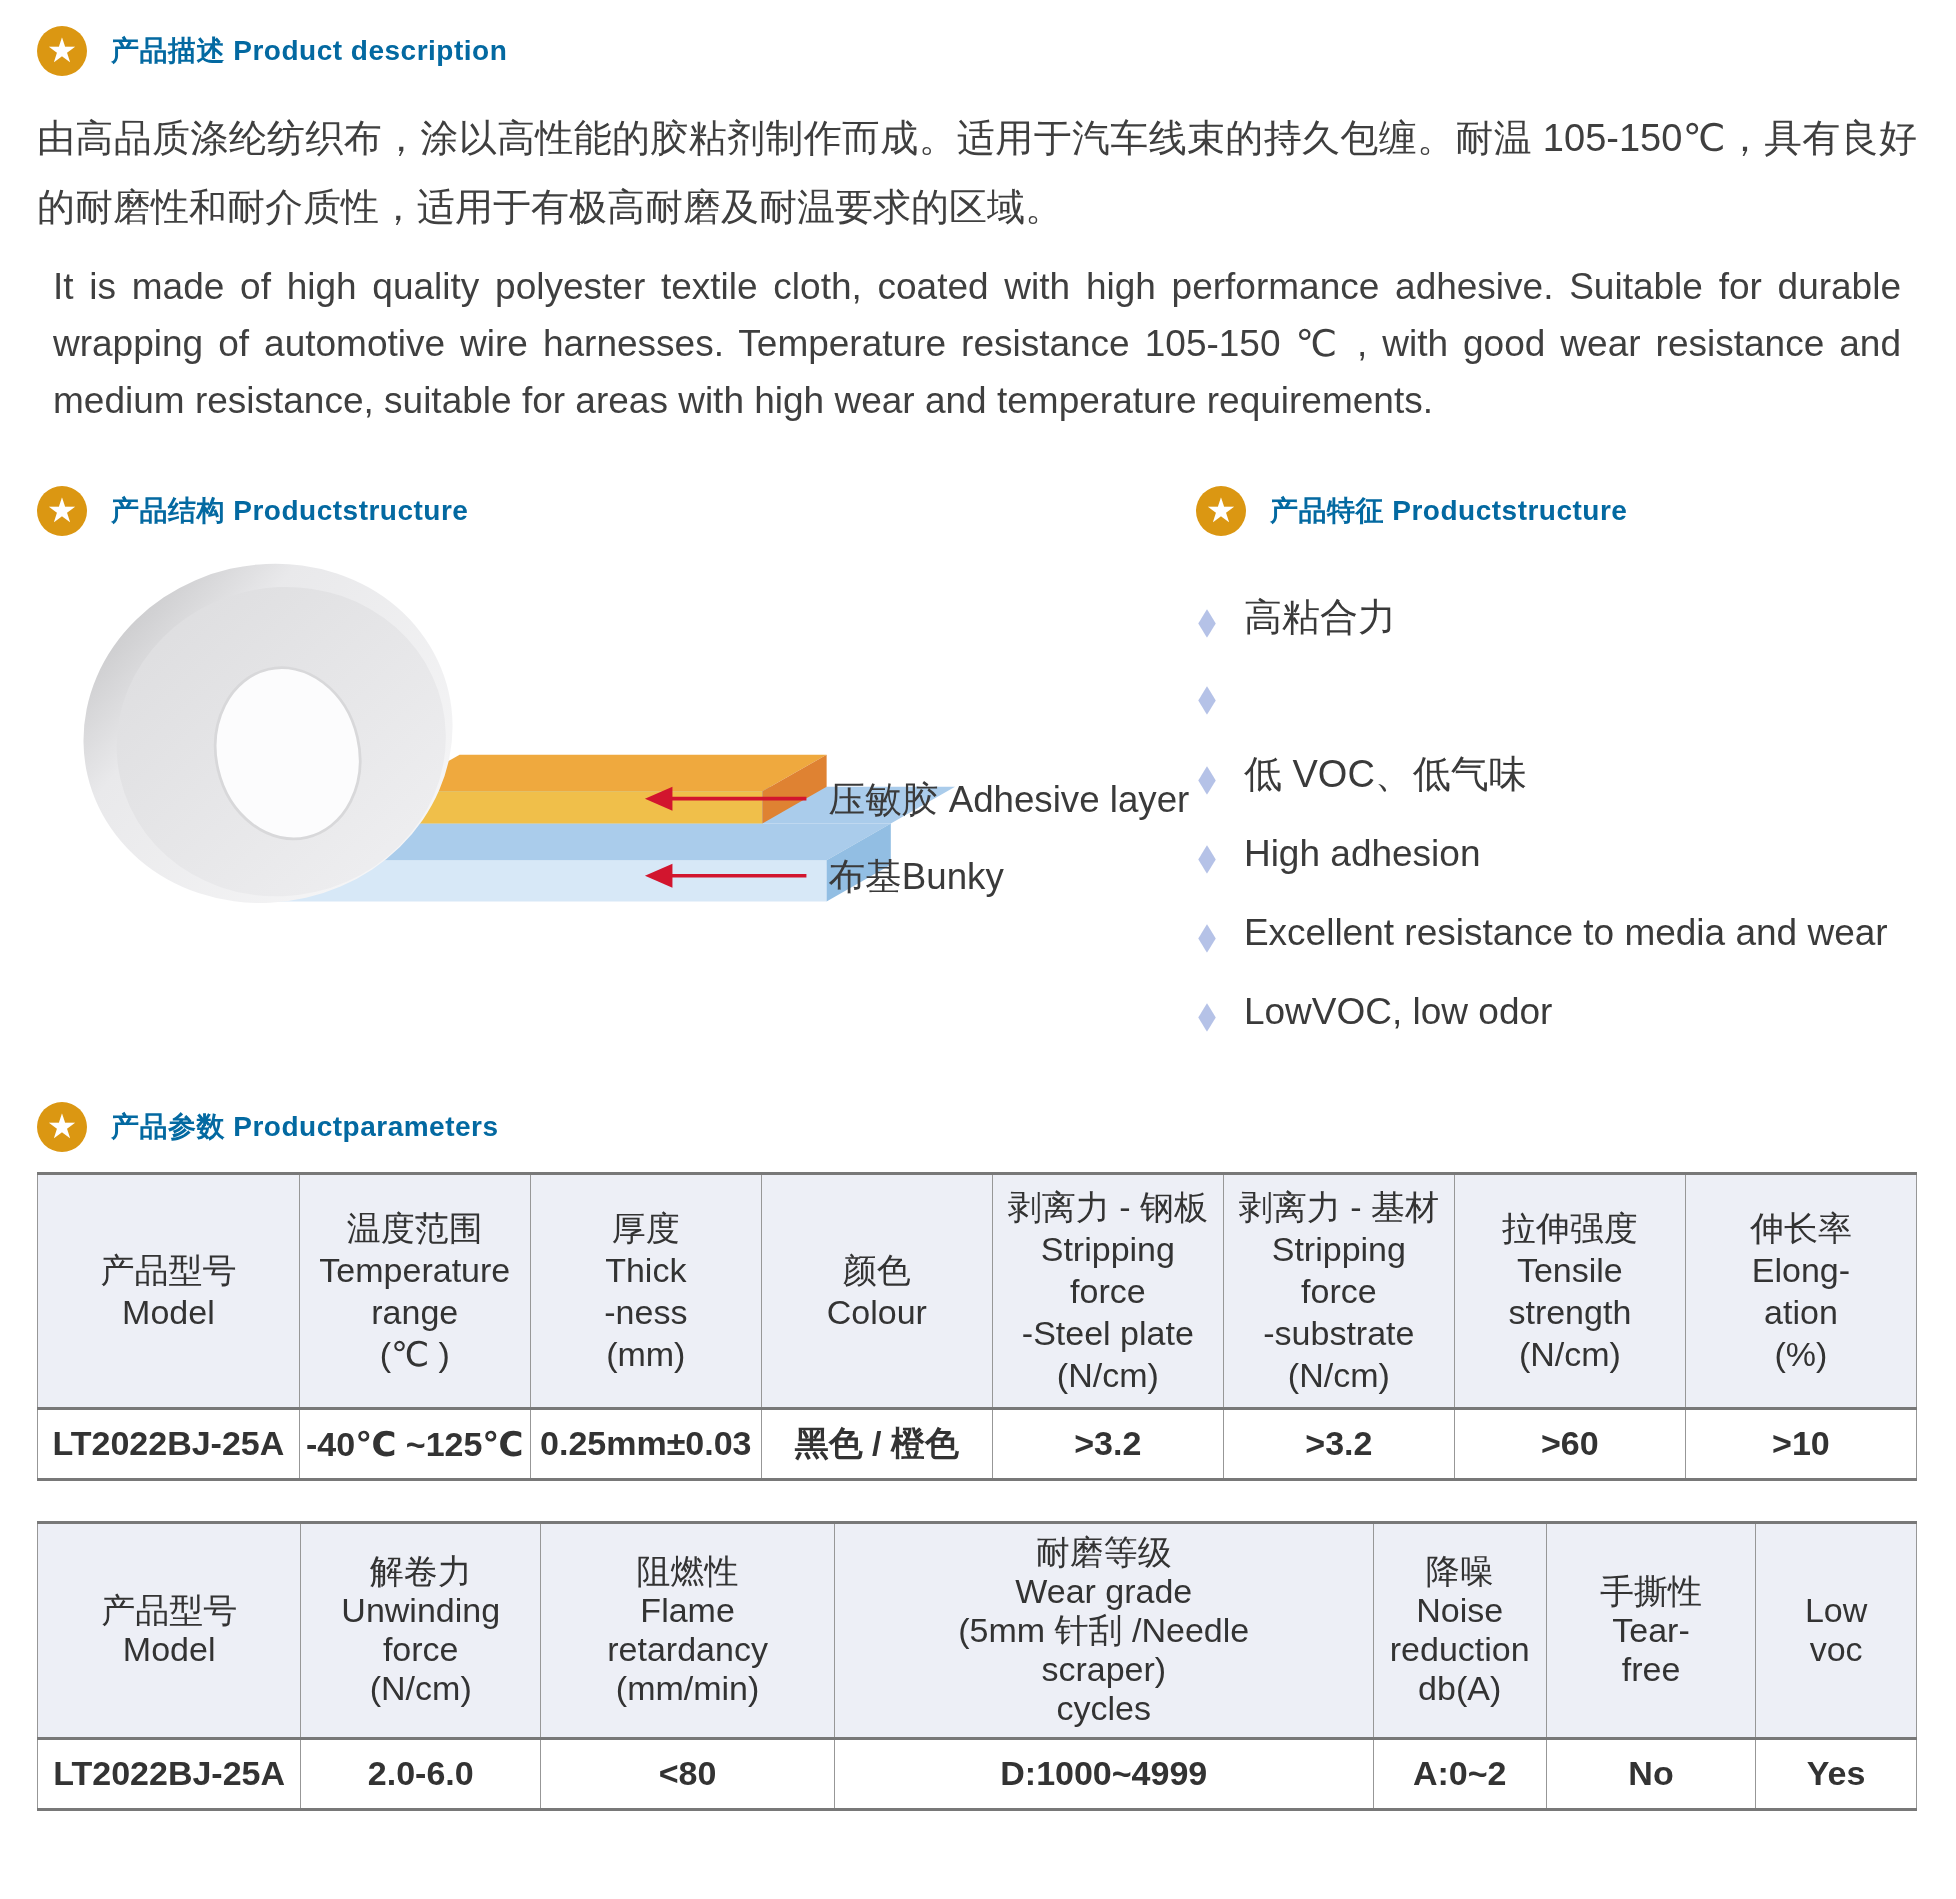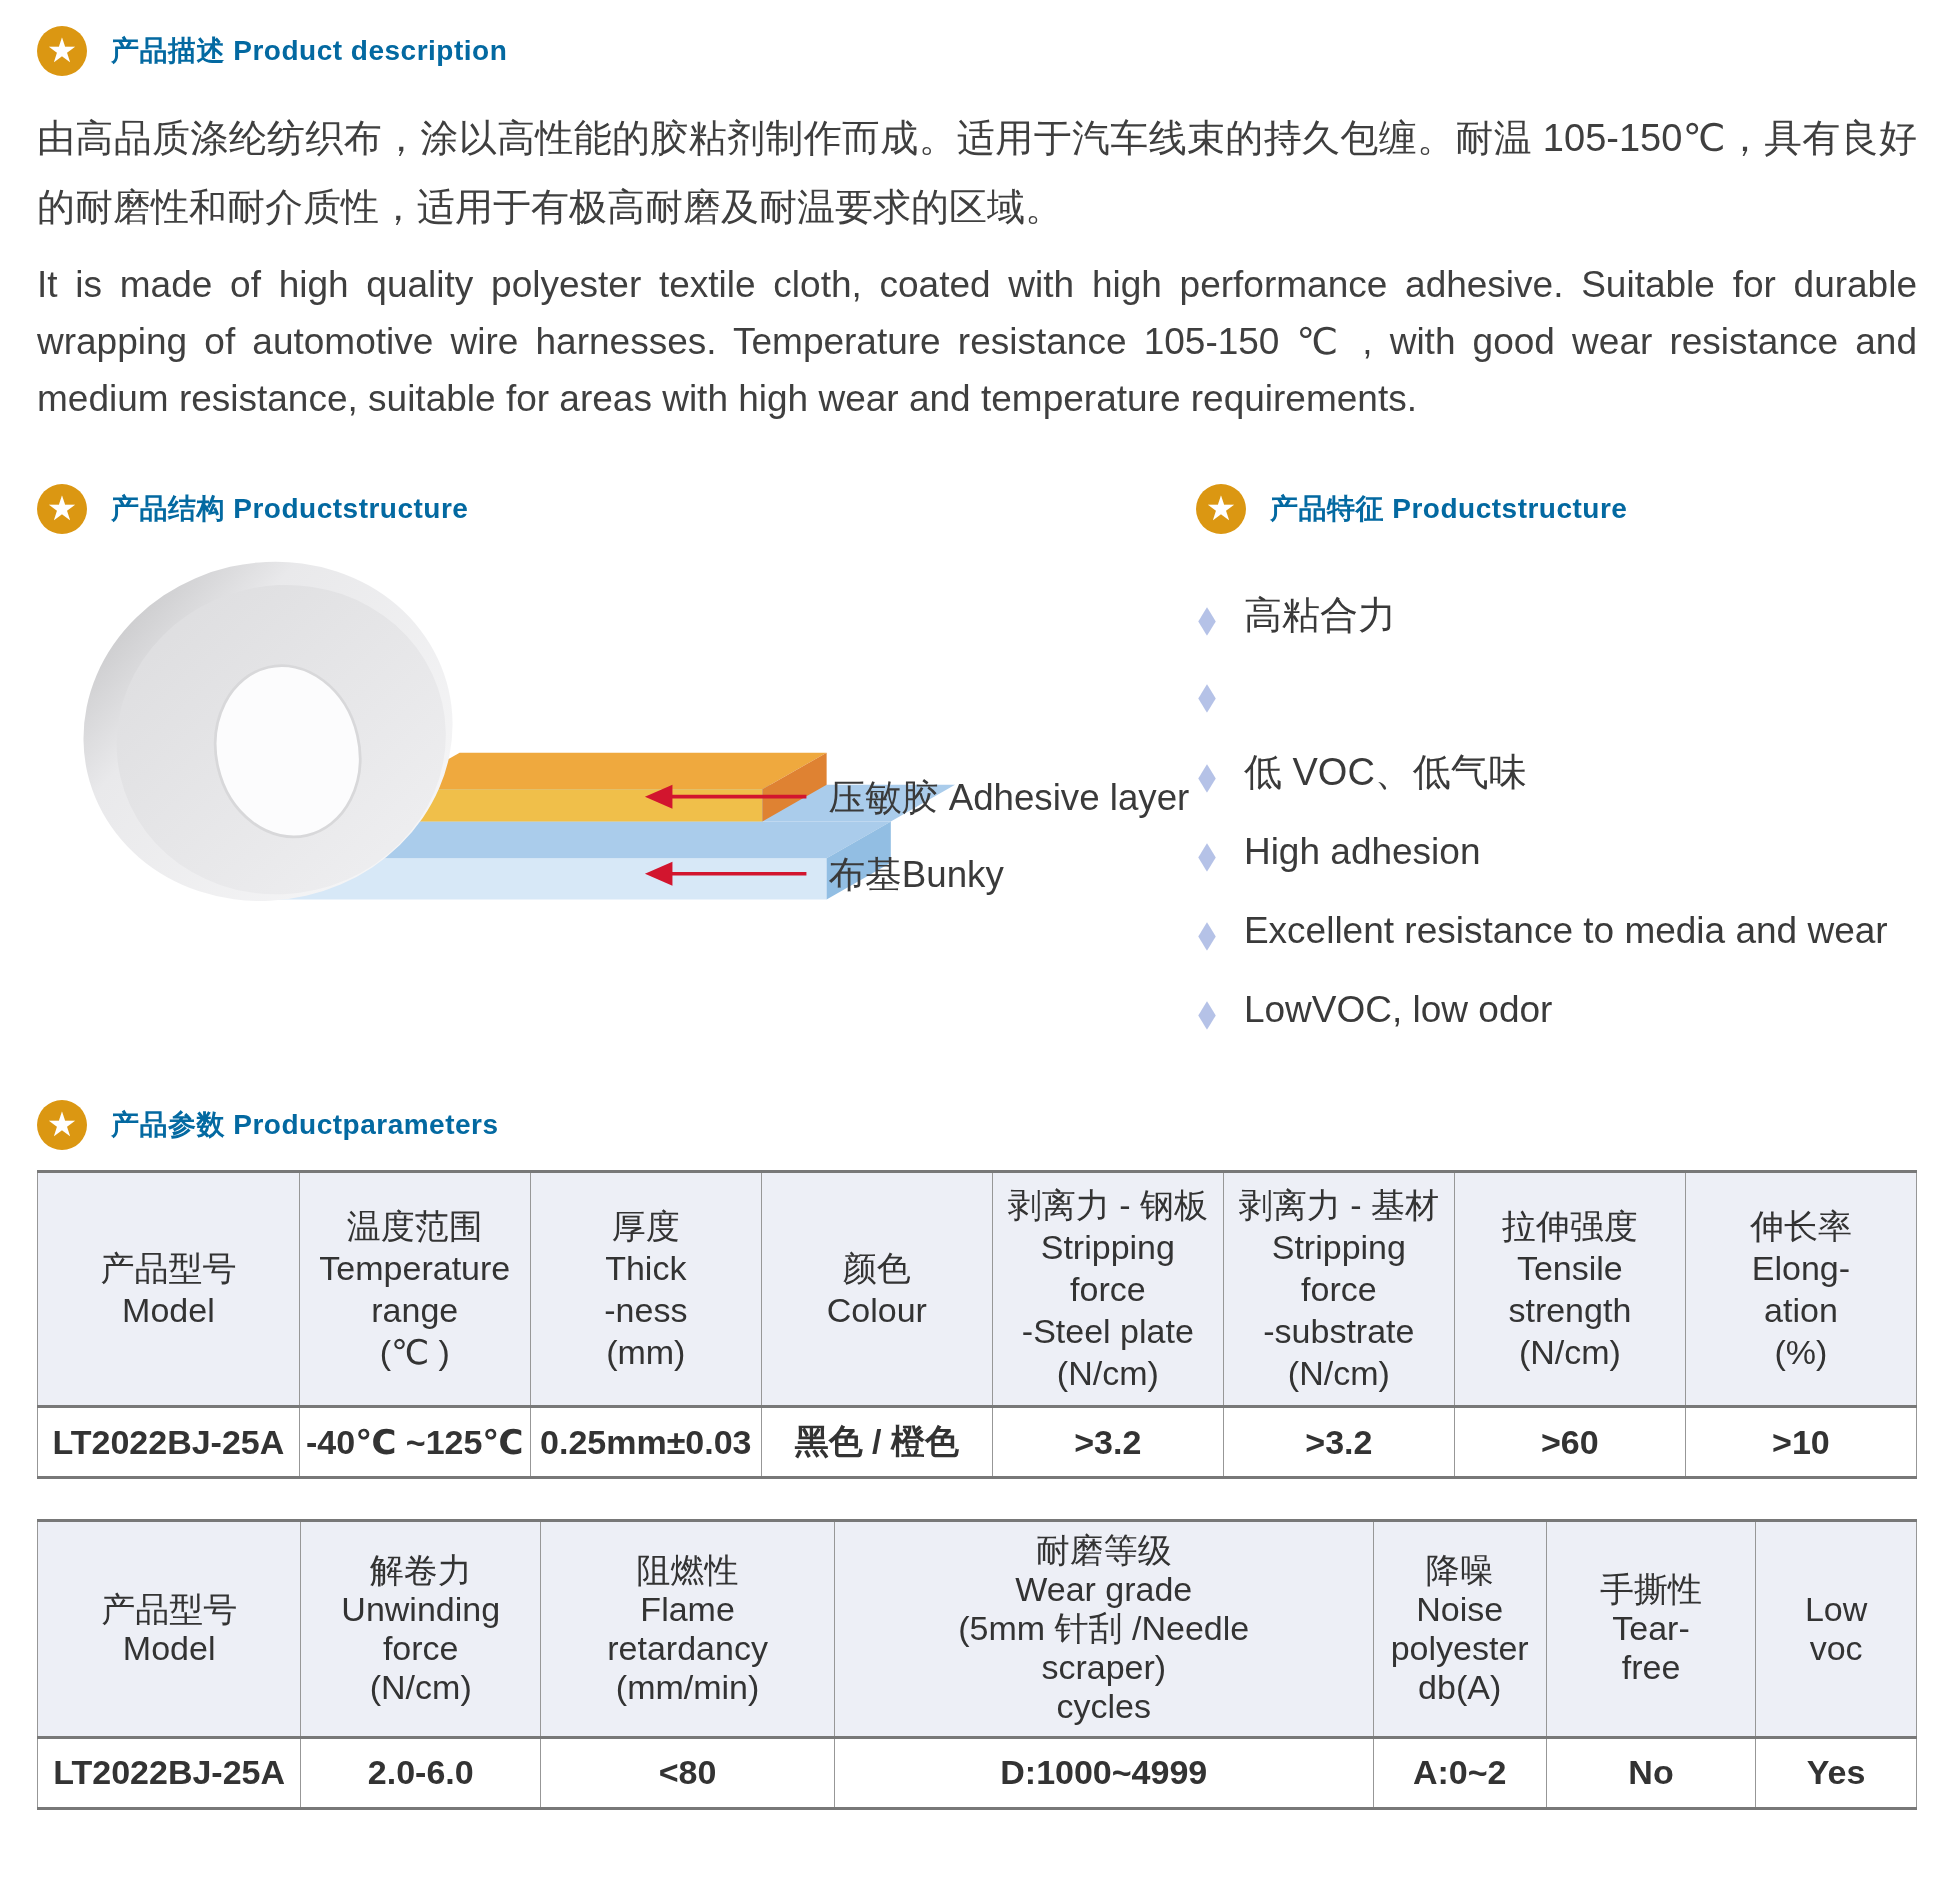--- a/index.html
+++ b/index.html
@@ -12,21 +12,21 @@
   
   .sec-head{display:flex;align-items:center;gap:24px;margin:0;}
   .star-badge{
     flex:0 0 auto;width:50px;height:50px;border-radius:50%;
     background:#db9712;display:inline-flex;align-items:center;justify-content:center;
   }
   .star-badge .glyph{color:#ffffff;font-size:34px;line-height:1;transform:translateY(-0.9px);}
   .sec-title{font-size:28px;font-weight:bold;color:#0369a1;letter-spacing:0.5px;}
   
   .para-zh{font-size:38px;line-height:69px;color:#3f3f3f;margin:27.5px 0 14.7px 0;text-align:justify;}
-  .para-en{font-size:37px;line-height:57px;color:#3f3f3f;margin:0;text-align:justify;}
+  .para-en{font-size:37px;line-height:57px;color:#3f3f3f;margin:16px;text-align:justify;}
   
   .two-col{display:flex;margin-top:57px;}
   .col-left{flex:0 0 1159px;}
   .col-right{flex:1 1 auto;}
   .structure-svg{display:block;margin-top:26px;}
   
   .feat-list{list-style:none;margin:61px 0 0 0;padding:0;}
   .feat-list.en{margin-top:20px;}
   .feat-item{display:flex;align-items:baseline;font-size:38px;color:#3a3a3a;margin-bottom:37px;line-height:40px;}
   .feat-list.en .feat-item{font-size:37px;margin-bottom:37px;}
@@ -241,21 +241,21 @@
 Flame
 retardancy
 (mm/min)</th>
             <th>耐磨等级
 Wear grade
 (5mm 针刮 /Needle
 scraper)
 cycles</th>
             <th>降噪
 Noise
-polyester
+reduction
 db(A)</th>
             <th>手撕性
 Tear-
 free</th>
             <th>Low
 voc</th>
           </tr>
         </thead>
         <tbody>
           <tr>

